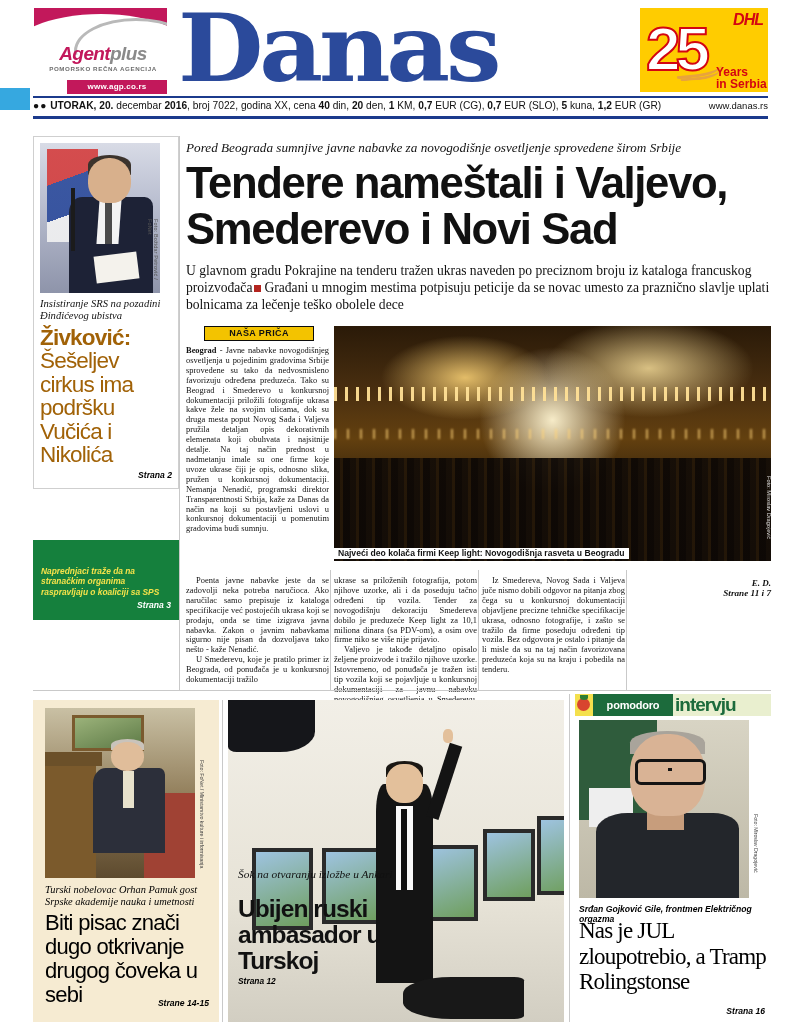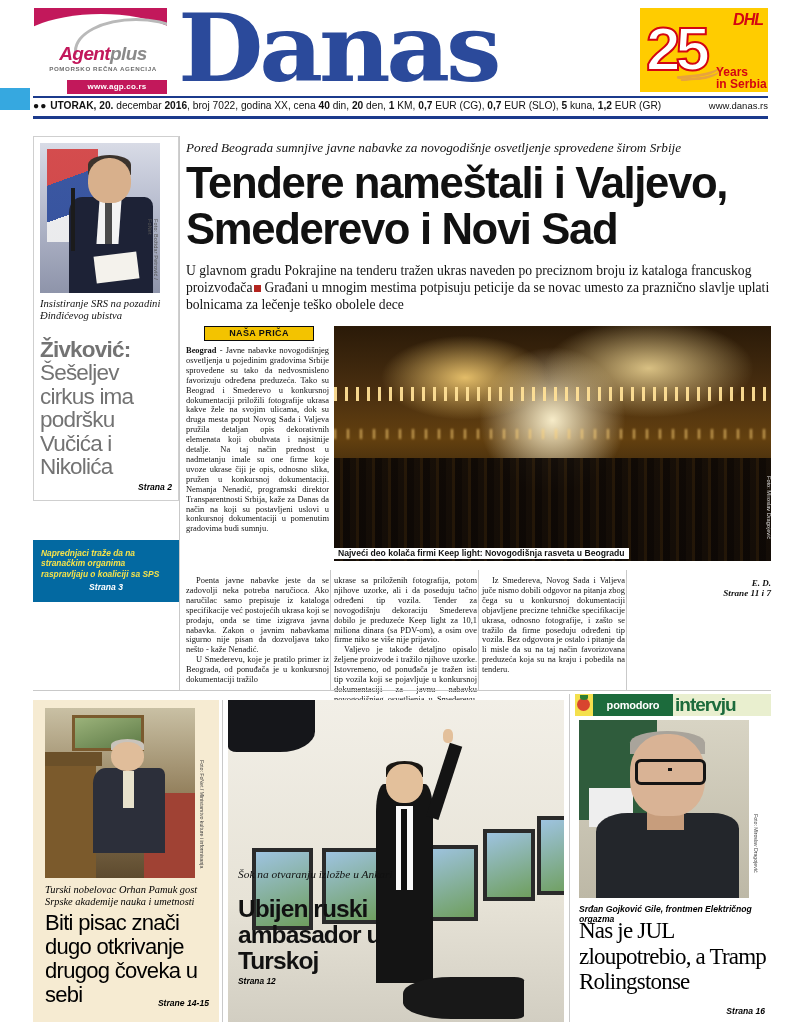--- a/index.html
+++ b/index.html
@@ -43,28 +43,28 @@
   .standfirst{position:absolute;left:186px;top:262px;width:585px;font-family:"Liberation Serif",serif;font-size:13.6px;line-height:17.2px;color:#111;}
   .sq{display:inline-block;width:7px;height:7px;background:#b3241f;margin:0 3px 0 2px;}
 
   
   .rail{position:absolute;left:33px;top:136px;width:146px;}
   .rail-box{position:relative;border:1px solid #cfcfcf;padding:6px 6px 8px 6px;background:#fff;}
   .photo{position:relative;overflow:hidden;background:#2d3550;}
   .ph1{width:120px;height:150px;}
   .credit-v{position:absolute;writing-mode:vertical-rl;font-size:5.4px;color:#555;letter-spacing:.2px;}
   .rail-kick{font-family:"Liberation Serif",serif;font-style:italic;font-size:10.6px;line-height:12.4px;color:#111;margin-top:5px;}
-  .rail-head{font-family:"Liberation Sans",sans-serif;font-size:22.5px;line-height:23.5px;letter-spacing:-.8px;color:#737373;margin-top:15px;}
+  .rail-head{font-family:"Liberation Sans",sans-serif;font-size:22.5px;line-height:23.5px;letter-spacing:-.8px;color:#a16207;margin-top:3px;}
   .rail-head b{font-weight:bold;}
   .pageref{font-family:"Liberation Sans",sans-serif;font-style:italic;font-weight:bold;font-size:8.6px;text-align:right;margin-top:3px;}
 
-  .redbox{position:absolute;left:33px;top:540px;width:146px;background:#0369a1;color:#fff;padding:8px 8px 10px 8px;box-sizing:border-box;}
+  .redbox{position:absolute;left:33px;top:540px;width:146px;background:#15803d;color:#fff;padding:26px 8px 10px 8px;box-sizing:border-box;}
   .redbox .rk{font-family:"Liberation Sans",sans-serif;font-style:italic;font-weight:bold;font-size:8.4px;line-height:10.4px;color:#F6E24A;}
   .redbox .rh{font-family:"Liberation Sans",sans-serif;font-weight:bold;font-size:17px;line-height:18.5px;letter-spacing:-.5px;margin-top:4px;}
-  .redbox .pr{color:#fff;text-align:center;}
+  .redbox .pr{color:#fff;}
 
   
   .nasa{position:absolute;left:204px;top:326px;width:108px;height:13px;background:#F3C300;border:1px solid #0b0b0b;color:#111;font-weight:bold;font-size:9px;letter-spacing:.4px;text-align:center;line-height:13px;}
   .col{position:absolute;font-family:"Liberation Serif",serif;font-size:8.45px;line-height:9.9px;text-align:justify;color:#111;}
   .col b{font-weight:bold;}
   .c1{left:186px;top:346px;width:143px;}
   .c2{left:334px;top:576px;width:143px;}
   .c3{left:482px;top:576px;width:143px;}
   .c4{left:630px;top:576px;width:141px;}
   .c1b{left:186px;top:576px;width:143px;}

